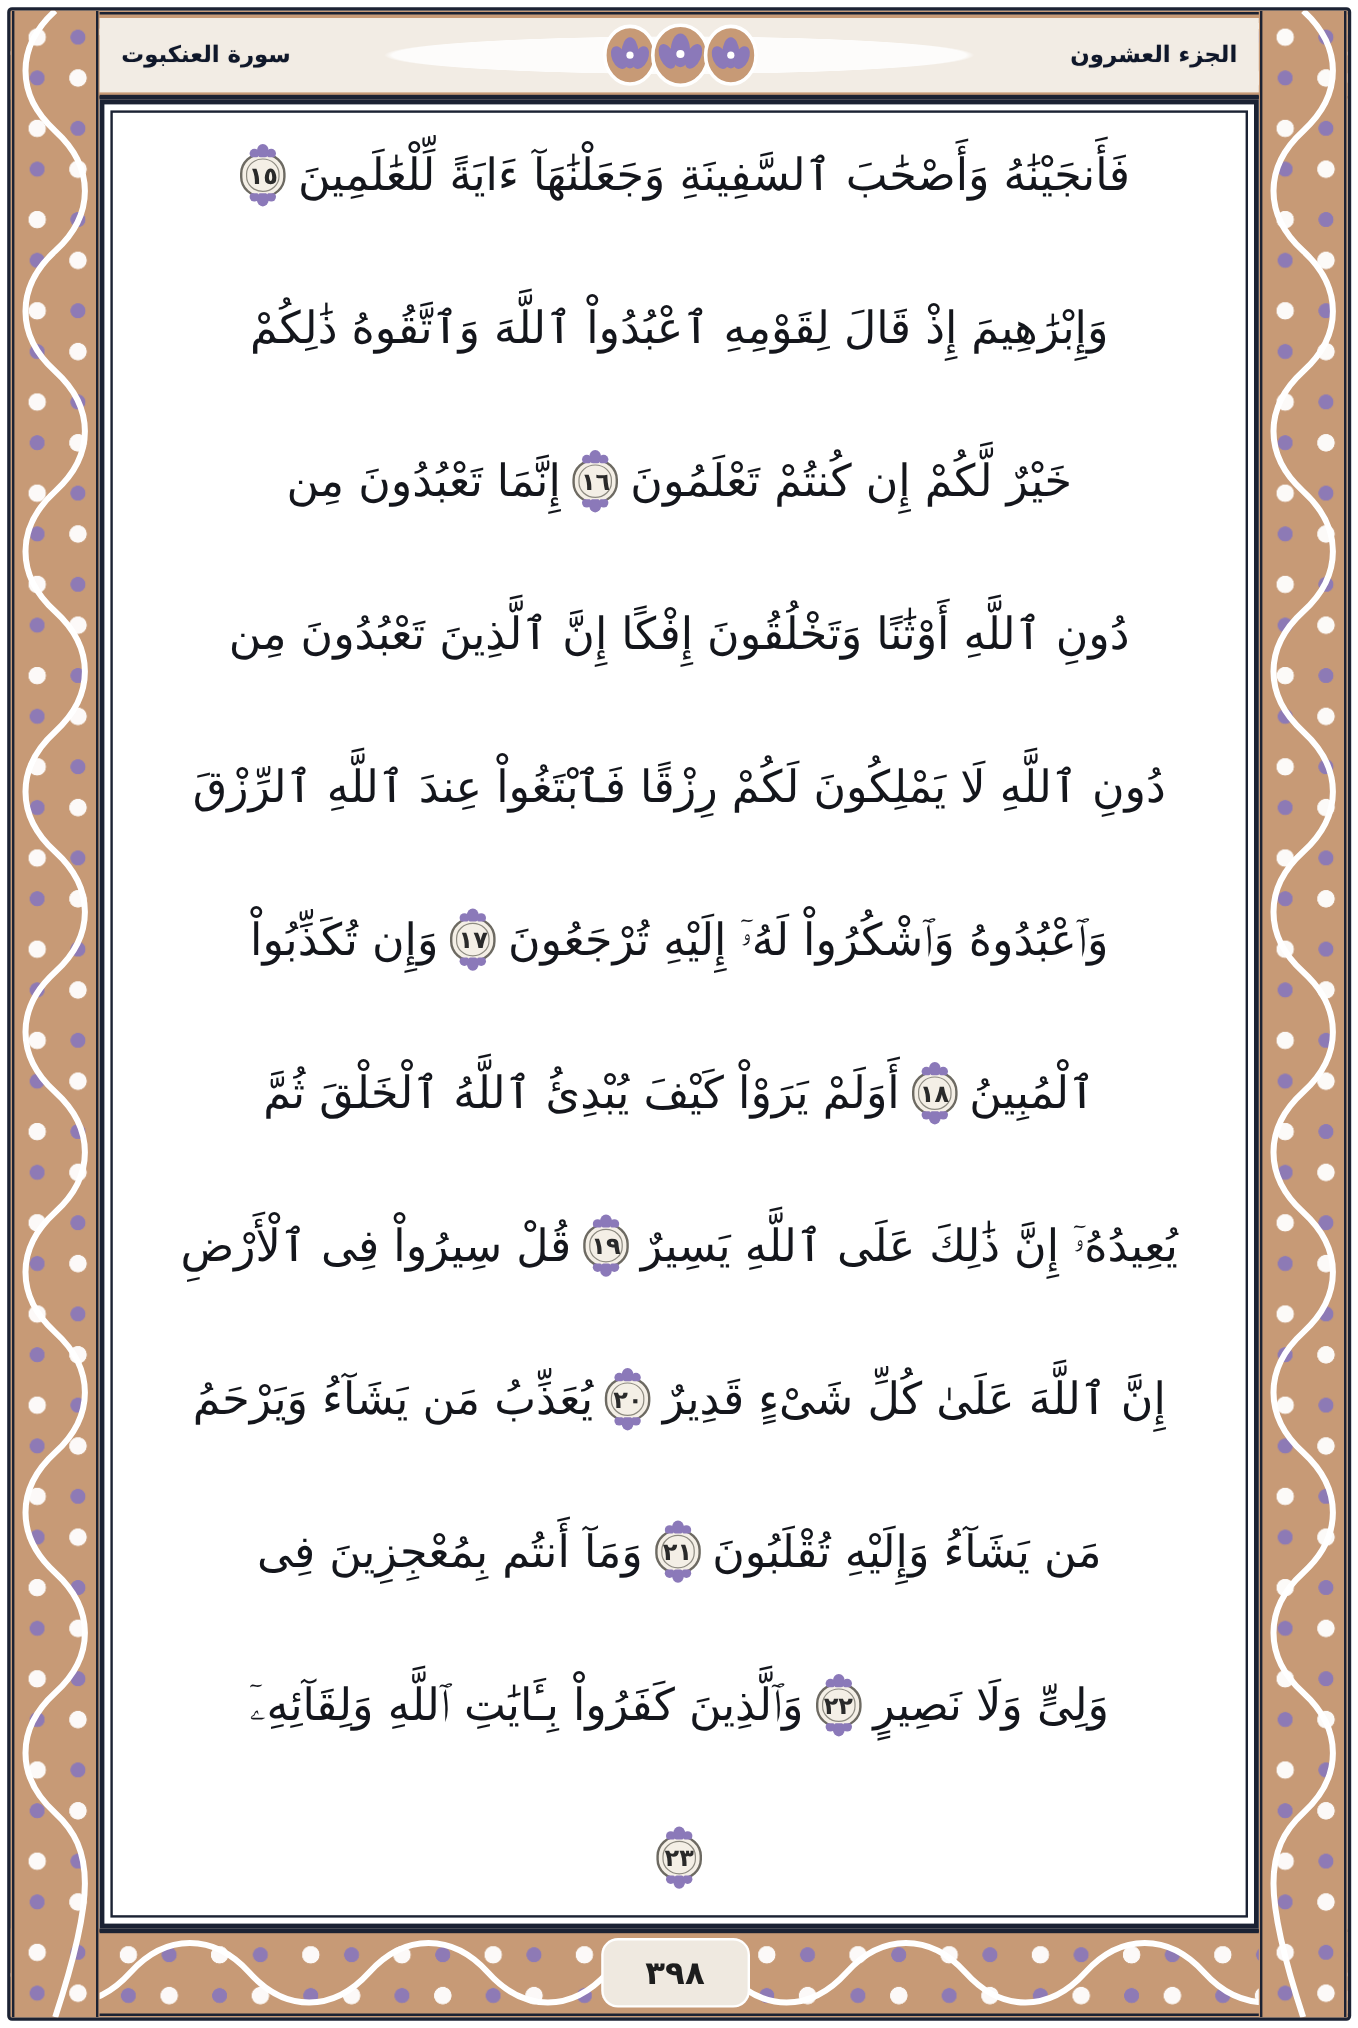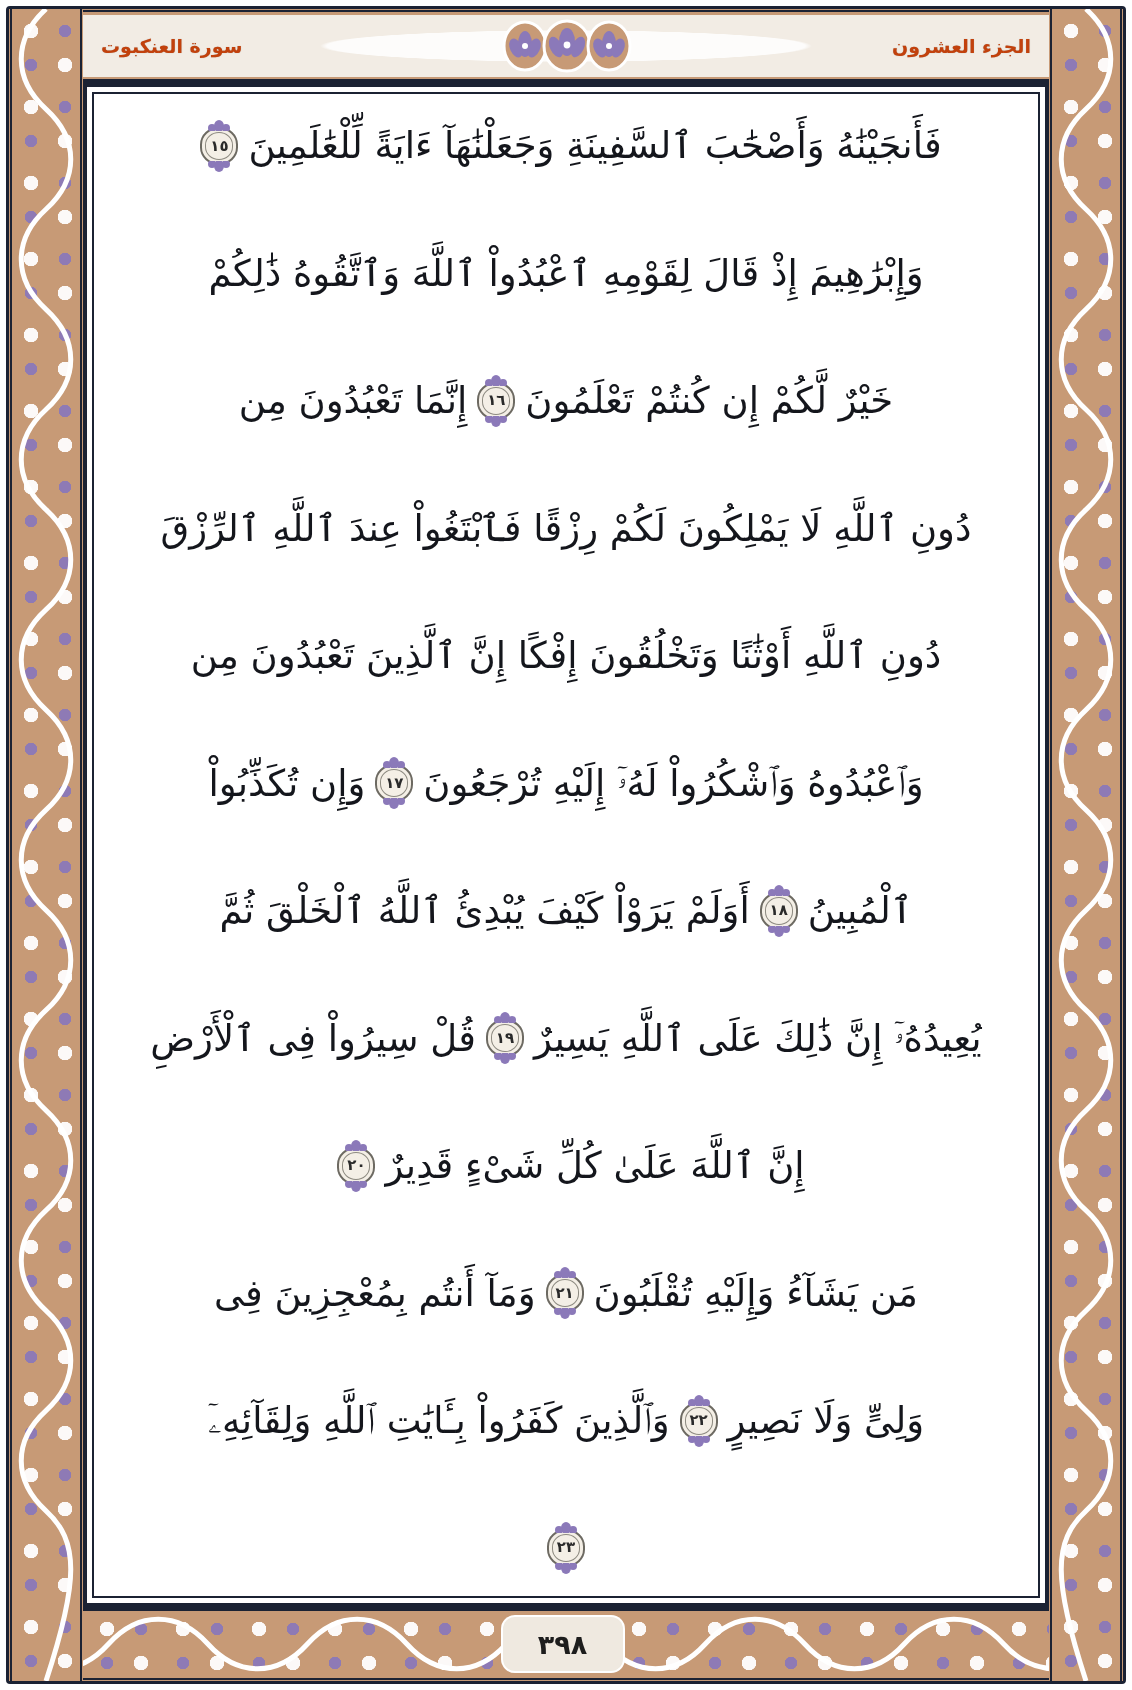--- a/index.html
+++ b/index.html
@@ -87,21 +87,21 @@
     position:absolute;left:0;right:0;top:0;bottom:0;
     background:
       radial-gradient(ellipse at 50% 50%, rgba(255,255,255,.85) 0 35%, transparent 36%);
     pointer-events:none;
   }
   .hdr-text{
     position:relative;
     font-family:"DejaVu Sans","Liberation Sans",sans-serif;
     font-size:19px;
     font-weight:700;
-    color:#c2410c;
+    color:#0f172a;
     white-space:nowrap;
     letter-spacing:0;
     z-index:2;
     text-shadow:0 0 1px rgba(0,0,0,.25);
   }
   .hdr-center{
     position:relative;z-index:2;
     width:170px;height:56px;
   }
 
@@ -164,21 +164,21 @@
     border-radius:50%/46%;
   }
   .ayah-mark .petal{
     position:absolute;left:50%;transform:translateX(-50%);
     width:24px;height:12px;
   }
   .ayah-mark .petal.top{top:-1px;}
   .ayah-mark .petal.bot{bottom:-1px;}
   .ayah-mark .num{
     position:relative;z-index:3;
-    font-size:15px;
+    font-size:20px;
     font-weight:700;
     color:#2a2a2a;
     font-family:"DejaVu Sans","Liberation Sans",sans-serif;
     line-height:1;
   }
 
   
   .footer-band{
     position:absolute;
     left:67px;right:74px;bottom:4px;
@@ -345,28 +345,28 @@
                   <ellipse cx="5" cy="3" rx="4" ry="4"></ellipse>
                   <ellipse cx="19" cy="3" rx="4" ry="4"></ellipse>
                 </g>
               </svg>
             <span class="num">١٦</span>
           </span>
           <span>إِنَّمَا تَعْبُدُونَ مِن</span>
         </div>
 
         <div class="ayah-line">
+          <span>دُونِ ٱللَّهِ أَوْثَٰنًا وَتَخْلُقُونَ إِفْكًا إِنَّ ٱلَّذِينَ تَعْبُدُونَ مِن</span>
+        </div>
+
+        <div class="ayah-line">
           <span>دُونِ ٱللَّهِ لَا يَمْلِكُونَ لَكُمْ رِزْقًا فَٱبْتَغُواْ عِندَ ٱللَّهِ ٱلرِّزْقَ</span>
         </div>
 
         <div class="ayah-line">
-          <span>دُونِ ٱللَّهِ أَوْثَٰنًا وَتَخْلُقُونَ إِفْكًا إِنَّ ٱلَّذِينَ تَعْبُدُونَ مِن</span>
-        </div>
-
-        <div class="ayah-line">
           <span>وَٱعْبُدُوهُ وَٱشْكُرُواْ لَهُۥٓ إِلَيْهِ تُرْجَعُونَ</span>
           <span class="ayah-mark">
             <span class="oval"></span>
             <svg class="petal top" viewBox="0 0 24 12">
                 <g fill="#8b79b9">
                   <ellipse cx="12" cy="7" rx="5" ry="6"></ellipse>
                   <ellipse cx="5" cy="9" rx="4" ry="4"></ellipse>
                   <ellipse cx="19" cy="9" rx="4" ry="4"></ellipse>
                 </g>
               </svg>
@@ -443,20 +443,21 @@
               </svg>
             <svg class="petal bot" viewBox="0 0 24 12">
                 <g fill="#8b79b9">
                   <ellipse cx="12" cy="5" rx="5" ry="6"></ellipse>
                   <ellipse cx="5" cy="3" rx="4" ry="4"></ellipse>
                   <ellipse cx="19" cy="3" rx="4" ry="4"></ellipse>
                 </g>
               </svg>
             <span class="num">٢٠</span>
           </span>
+          <span>يُعَذِّبُ مَن يَشَآءُ وَيَرْحَمُ</span>
         </div>
 
         <div class="ayah-line">
           <span>مَن يَشَآءُ وَإِلَيْهِ تُقْلَبُونَ</span>
           <span class="ayah-mark">
             <span class="oval"></span>
             <svg class="petal top" viewBox="0 0 24 12">
                 <g fill="#8b79b9">
                   <ellipse cx="12" cy="7" rx="5" ry="6"></ellipse>
                   <ellipse cx="5" cy="9" rx="4" ry="4"></ellipse>

